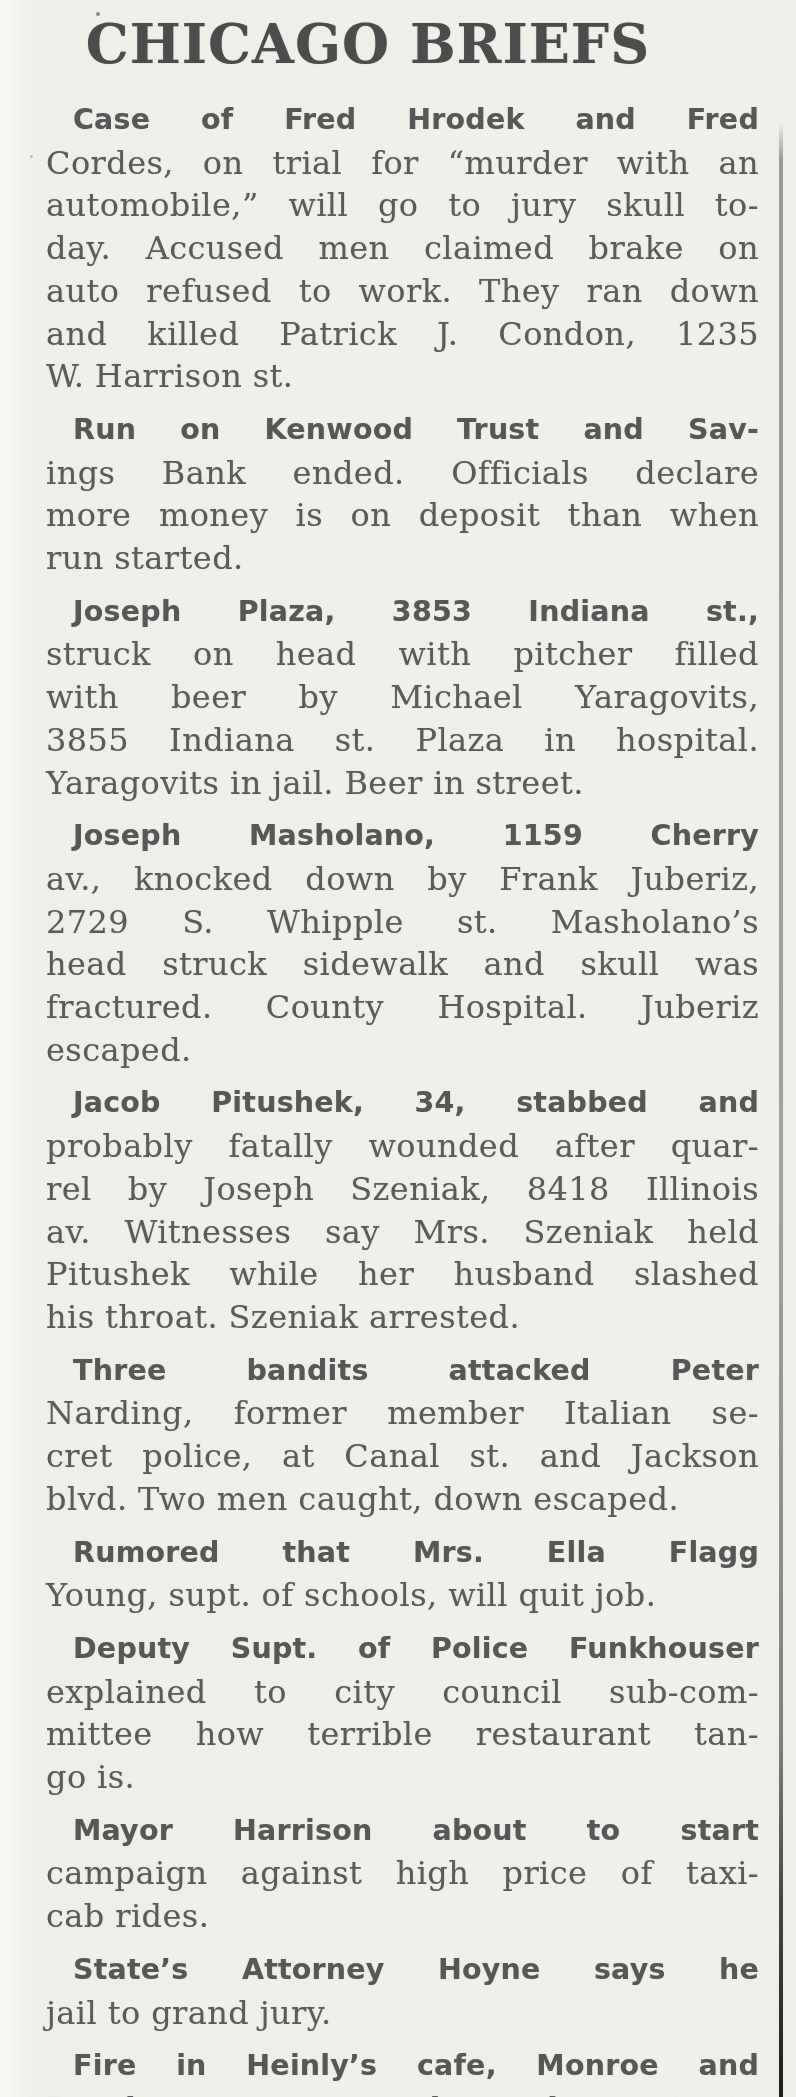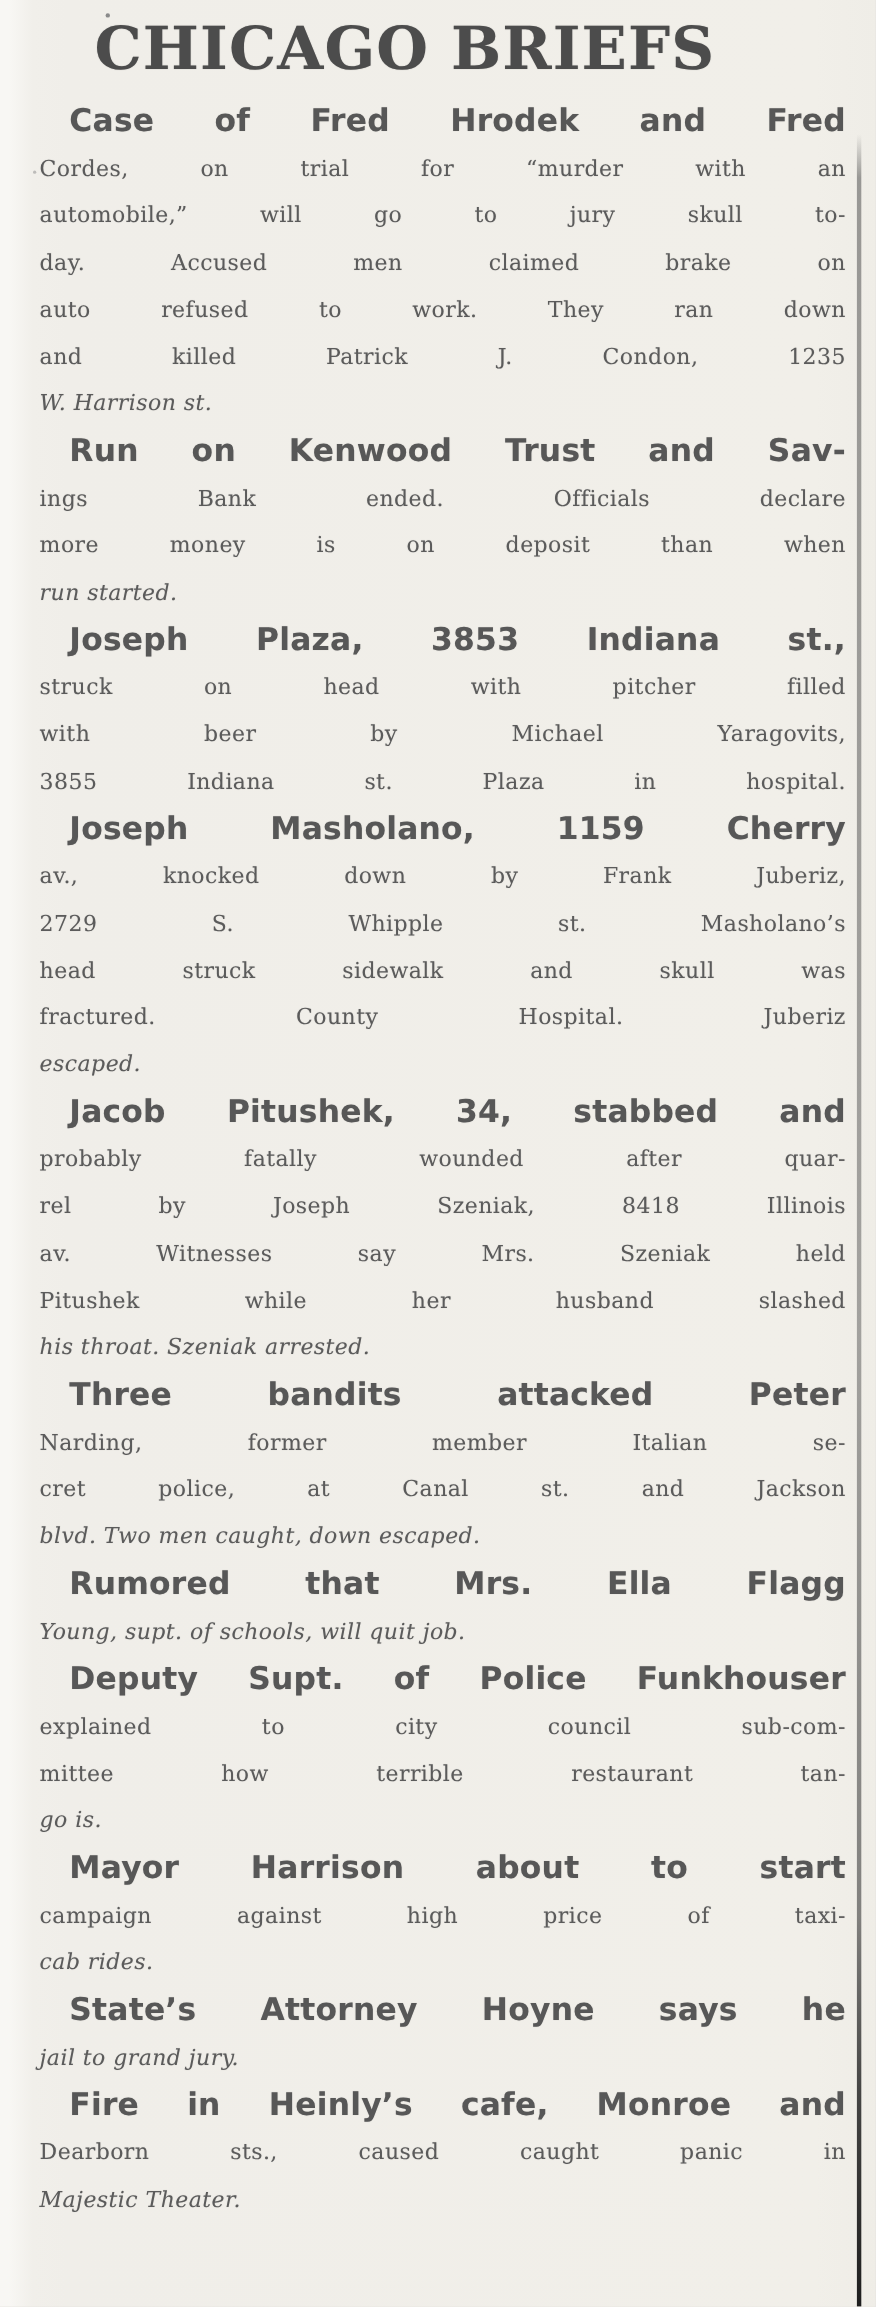--- a/index.html
+++ b/index.html
@@ -28,42 +28,41 @@
     font-family: "DejaVu Serif", serif;
     font-weight: bold;
     font-size: 54px;
     letter-spacing: 1px;
     color: #4c4c4c;
     text-shadow: 0 0 1px rgba(60,60,60,0.35);
   }
   .article-body {
     padding: 4px 26px 0 35px;
   }
-  .brief { margin: 1px; }
+  .brief { margin: 11px; }
   .line {
     line-height: 42.7px;
-    font-size: 20px;
+    font-size: 32px;
     letter-spacing: 0.4px;
     text-align: justify;
     text-align-last: justify;
     white-space: normal;
     color: #5b5b5b;
     text-shadow: 0 0 1px rgba(80,80,80,0.25);
   }
   .line.lead {
     font-family: "DejaVu Sans", sans-serif;
     font-weight: bold;
     font-size: 28.5px;
     letter-spacing: 0.2px;
     color: #575757;
     text-indent: 27px;
   }
   .line.last {
     text-align-last: left;
-    font-style: italic;
   }
   .column-rule {
     position: absolute;
     top: 122px;
     bottom: 0;
     left: 779px;
     width: 4px;
     background: linear-gradient(to bottom,
       rgba(80,80,80,0.0) 0%,
       rgba(80,80,80,0.55) 2%,
@@ -97,20 +96,21 @@
         <div class="line lead">Run on Kenwood Trust and Sav-</div>
         <div class="line">ings Bank ended. Officials declare</div>
         <div class="line">more money is on deposit than when</div>
         <div class="line last">run started.</div>
       </div>
       <div class="brief">
         <div class="line lead">Joseph Plaza, 3853 Indiana st.,</div>
         <div class="line">struck on head with pitcher filled</div>
         <div class="line">with beer by Michael Yaragovits,</div>
         <div class="line">3855 Indiana st. Plaza in hospital.</div>
+        <div class="line last">Yaragovits in jail. Beer in street.</div>
       </div>
       <div class="brief">
         <div class="line lead">Joseph Masholano, 1159 Cherry</div>
         <div class="line">av., knocked down by Frank Juberiz,</div>
         <div class="line">2729 S. Whipple st. Masholano’s</div>
         <div class="line">head struck sidewalk and skull was</div>
         <div class="line">fractured. County Hospital. Juberiz</div>
         <div class="line last">escaped.</div>
       </div>
       <div class="brief">

